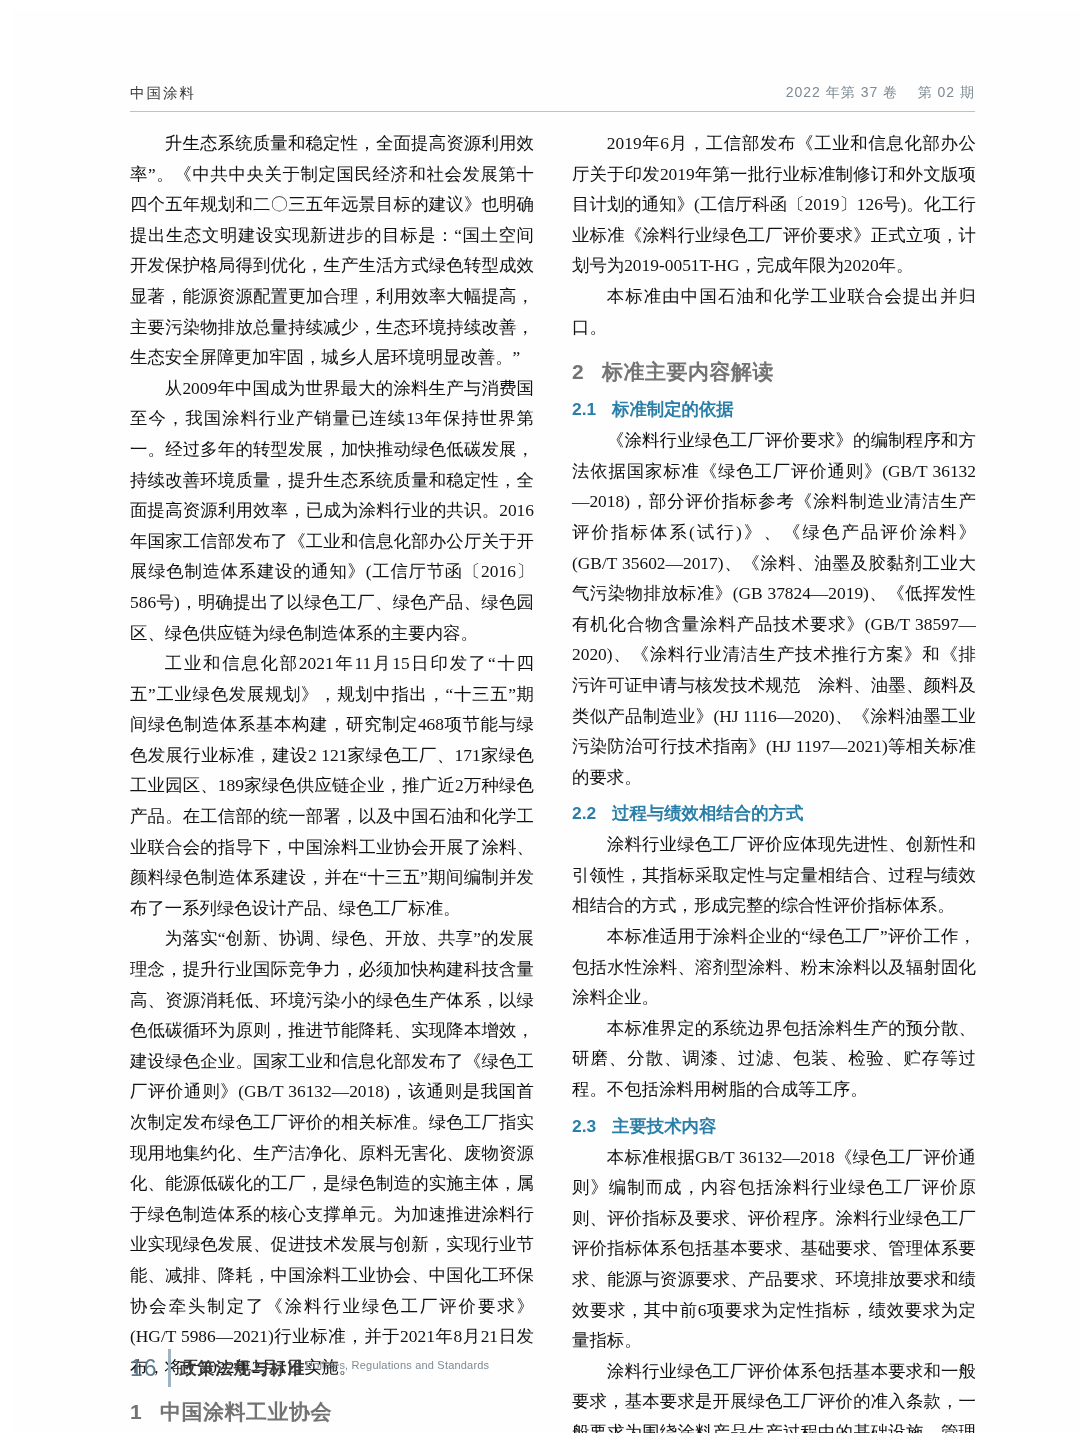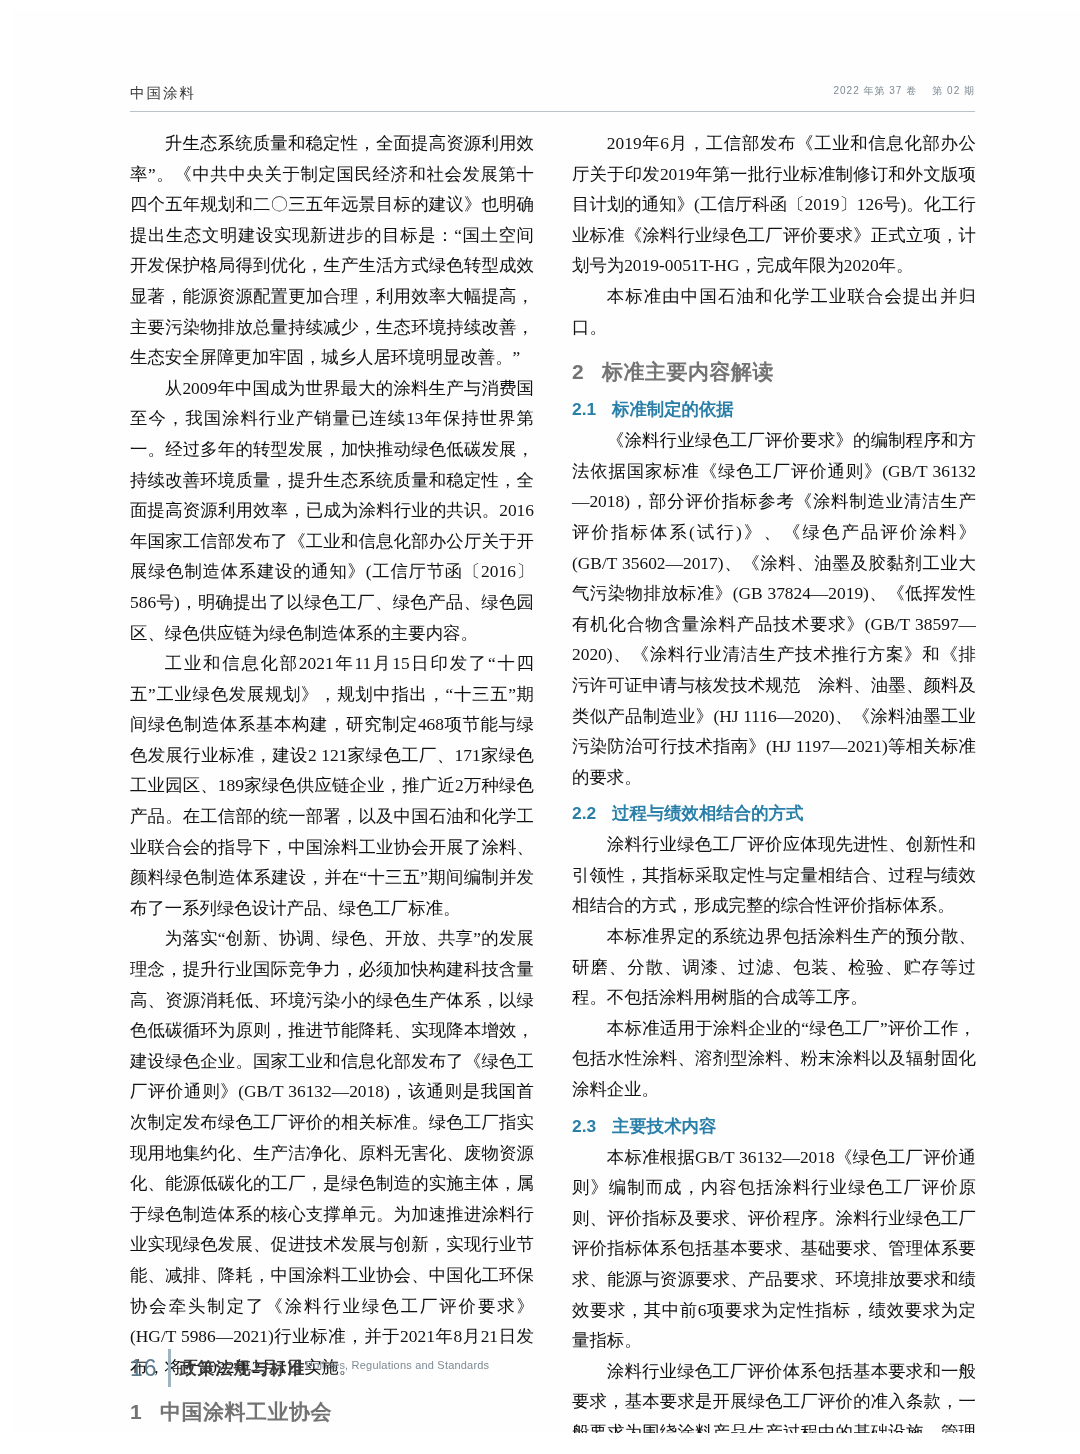--- a/index.html
+++ b/index.html
@@ -38,21 +38,21 @@
     top: 0;
     font-size: 14.5px;
     letter-spacing: 2px;
     color: #3b3b3b;
     font-family: "Liberation Sans", sans-serif;
   }
   .header-right {
     position: absolute;
     right: 0;
     top: 0;
-    font-size: 10px;
+    font-size: 14px;
     letter-spacing: 1px;
     color: #7d8a93;
     font-family: "Liberation Sans", sans-serif;
     white-space: pre;
   }
   .header-rule {
     position: absolute;
     left: 118px;
     top: 101px;
     width: 845px;
@@ -182,22 +182,22 @@
 
     <h3 class="sub">
       <span class="num">2.1</span><span>标准制定的依据</span>
     </h3>
     <p>《涂料行业绿色工厂评价要求》的编制程序和方法依据国家标准《绿色工厂评价通则》(GB/T 36132—2018)，部分评价指标参考《涂料制造业清洁生产评价指标体系(试行)》、《绿色产品评价涂料》(GB/T 35602—2017)、《涂料、油墨及胶黏剂工业大气污染物排放标准》(GB 37824—2019)、《低挥发性有机化合物含量涂料产品技术要求》(GB/T 38597—2020)、《涂料行业清洁生产技术推行方案》和《排污许可证申请与核发技术规范　涂料、油墨、颜料及类似产品制造业》(HJ 1116—2020)、《涂料油墨工业污染防治可行技术指南》(HJ 1197—2021)等相关标准的要求。</p>
 
     <h3 class="sub">
       <span class="num">2.2</span><span>过程与绩效相结合的方式</span>
     </h3>
     <p>涂料行业绿色工厂评价应体现先进性、创新性和引领性，其指标采取定性与定量相结合、过程与绩效相结合的方式，形成完整的综合性评价指标体系。</p>
+    <p>本标准适用于涂料企业的“绿色工厂”评价工作，包括水性涂料、溶剂型涂料、粉末涂料以及辐射固化涂料企业。</p>
     <p>本标准界定的系统边界包括涂料生产的预分散、研磨、分散、调漆、过滤、包装、检验、贮存等过程。不包括涂料用树脂的合成等工序。</p>
-    <p>本标准适用于涂料企业的“绿色工厂”评价工作，包括水性涂料、溶剂型涂料、粉末涂料以及辐射固化涂料企业。</p>
 
     <h3 class="sub">
       <span class="num">2.3</span><span>主要技术内容</span>
     </h3>
     <p>本标准根据GB/T 36132—2018《绿色工厂评价通则》编制而成，内容包括涂料行业绿色工厂评价原则、评价指标及要求、评价程序。涂料行业绿色工厂评价指标体系包括基本要求、基础要求、管理体系要求、能源与资源要求、产品要求、环境排放要求和绩效要求，其中前6项要求为定性指标，绩效要求为定量指标。</p>
     <p>涂料行业绿色工厂评价体系包括基本要求和一般要求，基本要求是开展绿色工厂评价的准入条款，一般要求为围绕涂料产品生产过程中的基础设施、管理体系、能源与资源投入、产品、环境排放和绩效要求进行评分的条款。涂料行业绿色工厂评价导则框架如图1所示。</p>
 
   </div>
 
   <div class="footer">

